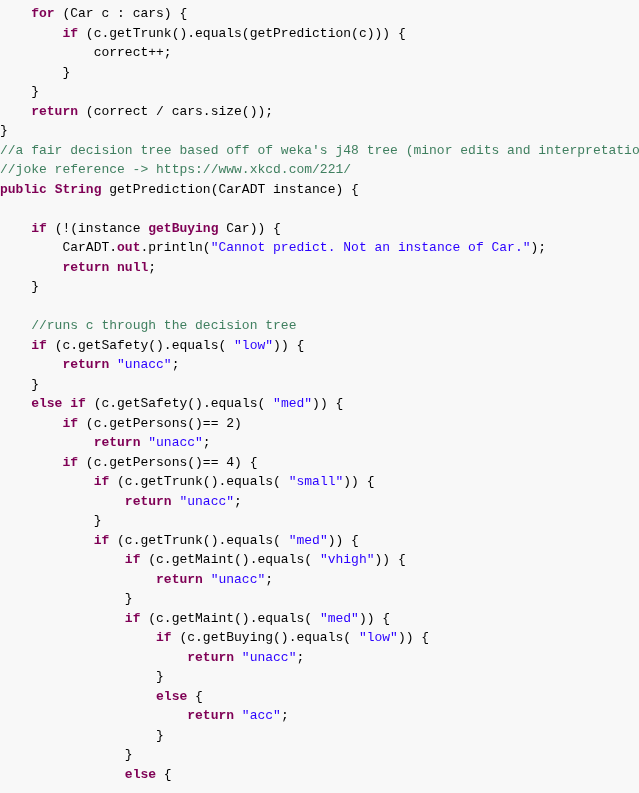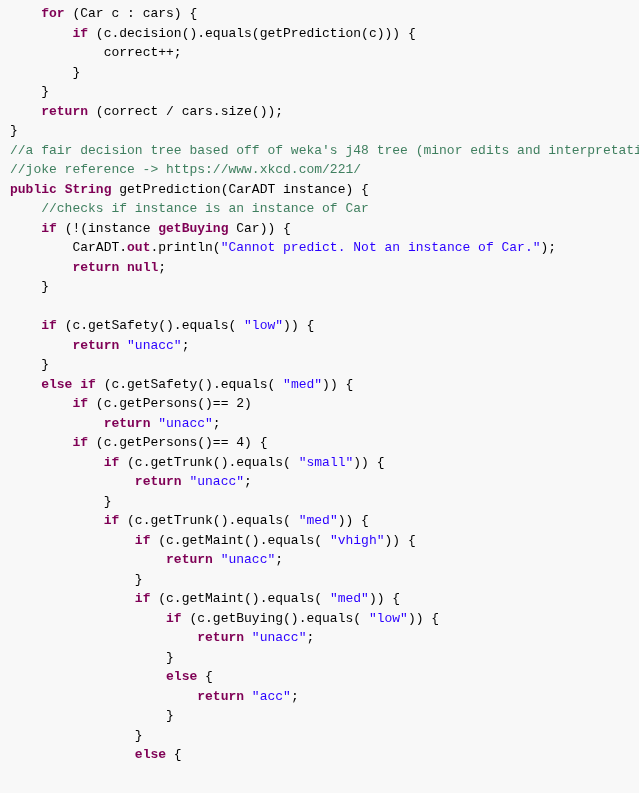--- a/index.html
+++ b/index.html
@@ -12,57 +12,58 @@
     }
     .code-container {
       background-color: #f8f8f8;
       padding: 4px 0;
       min-width: 639px;
       min-height: 793px;
     }
     .line {
       display: flex;
       align-items: baseline;
-      padding: 0 10px;
+      padding: 0 0;
       white-space: pre;
     }
     .line-content {
       flex: 1;
     }
 
     
     .kw    { color: #7f0055; font-weight: bold; } 
     .str   { color: #2a00ff; }                    
     .comment { color: #3f7f5f; }
     .plain  { color: #000000; }
   </style>
 </head>
 <body>
 
 <div class="code-container">
 <div class="line"><span class="line-content"><span>    </span><span class="kw">for</span><span class="plain"> (Car c : cars) {</span></span></div>
-    <div class="line"><span class="line-content"><span>        </span><span class="kw">if</span><span class="plain"> (c.decision().equals(getPrediction(c))) {</span></span></div>
+    <div class="line"><span class="line-content"><span>        </span><span class="kw">if</span><span class="plain"> (c.getTrunk().equals(getPrediction(c))) {</span></span></div>
     <div class="line"><span class="line-content"><span>            </span><span class="plain">correct++;</span></span></div>
     <div class="line"><span class="line-content"><span>        </span><span class="plain">}</span></span></div>
     <div class="line"><span class="line-content"><span>    </span><span class="plain">}</span></span></div>
     <div class="line"><span class="line-content"></span></div>
     <div class="line"><span class="line-content"><span>    </span><span class="kw">return</span><span class="plain"> (correct / cars.size());</span></span></div>
     <div class="line"><span class="line-content"><span class="plain">}</span></span></div>
     <div class="line"><span class="line-content"></span></div>
     <div class="line"><span class="line-content"><span class="comment">//a fair decision tree based off of weka's j48 tree (minor edits and interpretations)</span></span></div>
     <div class="line"><span class="line-content"><span class="comment">//joke reference -&gt; https://www.xkcd.com/221/</span></span></div>
     <div class="line"><span class="line-content"><span class="kw">public</span><span class="plain"> </span><span class="kw">String</span><span class="plain"> getPrediction(CarADT instance) {</span></span></div>
-    <div class="line"><span class="line-content"><span>    </span><span class="comment">//checks if instance is an instance of Car</span></span></div>
+    <div class="line"><span class="line-content"><span>    </span></span></div>
     <div class="line"><span class="line-content"><span>    </span><span class="kw">if</span><span class="plain"> (!(instance </span><span class="kw">getBuying</span><span class="plain"> Car)) {</span></span></div>
     <div class="line"><span class="line-content"><span>        </span><span class="plain">CarADT.</span><span class="kw">out</span><span class="plain">.println(</span><span class="str">"Cannot predict. Not an instance of Car."</span><span class="plain">);</span></span></div>
     <div class="line"><span class="line-content"><span>        </span><span class="kw">return</span><span class="plain"> </span><span class="kw">null</span><span class="plain">;</span></span></div>
     <div class="line"><span class="line-content"><span>    </span><span class="plain">}</span></span></div>
     <div class="line"><span class="line-content"></span></div>
     <div class="line"><span class="line-content"><span>    </span></span></div>
     <div class="line"><span class="line-content"></span></div>
+    <div class="line"><span class="line-content"><span>    </span><span class="comment">//runs c through the decision tree</span></span></div>
     <div class="line"><span class="line-content"><span>    </span><span class="kw">if</span><span class="plain"> (c.getSafety().equals( </span><span class="str">"low"</span><span class="plain">)) {</span></span></div>
     <div class="line"><span class="line-content"><span>        </span><span class="kw">return</span><span class="plain"> </span><span class="str">"unacc"</span><span class="plain">;</span></span></div>
     <div class="line"><span class="line-content"><span>    </span><span class="plain">}</span></span></div>
     <div class="line"><span class="line-content"></span></div>
     <div class="line"><span class="line-content"><span>    </span><span class="kw">else</span><span class="plain"> </span><span class="kw">if</span><span class="plain"> (c.getSafety().equals( </span><span class="str">"med"</span><span class="plain">)) {</span></span></div>
     <div class="line"><span class="line-content"><span>        </span><span class="kw">if</span><span class="plain"> (c.getPersons()== 2)</span></span></div>
     <div class="line"><span class="line-content"><span>            </span><span class="kw">return</span><span class="plain"> </span><span class="str">"unacc"</span><span class="plain">;</span></span></div>
     <div class="line"><span class="line-content"><span>        </span><span class="kw">if</span><span class="plain"> (c.getPersons()== 4) {</span></span></div>
     <div class="line"><span class="line-content"><span>            </span><span class="kw">if</span><span class="plain"> (c.getTrunk().equals( </span><span class="str">"small"</span><span class="plain">)) {</span></span></div>
     <div class="line"><span class="line-content"><span>                </span><span class="kw">return</span><span class="plain"> </span><span class="str">"unacc"</span><span class="plain">;</span></span></div>

